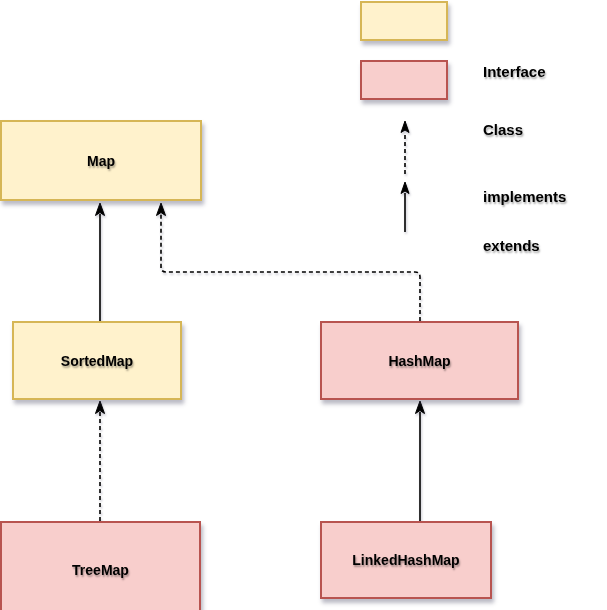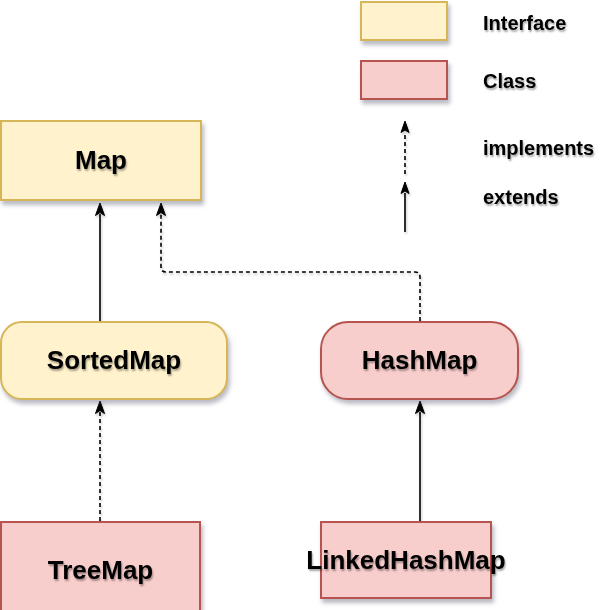--- a/index.html
+++ b/index.html
@@ -32,21 +32,21 @@
   }
   .node.interface{
     background:var(--interface-fill,#FFF2CC);
     border:2px solid var(--interface-border,#D6B656);
   }
   .node.class{
     background:var(--class-fill,#F8CECC);
     border:2px solid var(--class-border,#B85450);
   }
   .node-label{
-    font-size:26px;
+    font-size:14px;
     font-weight:bold;
     color:#000;
     text-shadow:1px 2px 2px rgba(0,0,0,0.35);
     white-space:nowrap;
   }
   .legend-swatch{
     position:absolute;
     box-sizing:border-box;
     box-shadow:2px 4px 4px rgba(60,60,90,0.35);
   }
@@ -57,25 +57,26 @@
   .legend-swatch.class{
     background:var(--class-fill,#F8CECC);
     border:2px solid var(--class-border,#B85450);
   }
   .legend-label{
     position:absolute;
     left:483px;
     height:20px;
     display:flex;
     align-items:center;
-    font-size:20px;
+    font-size:15px;
     font-weight:bold;
     color:#000;
     text-shadow:1px 2px 2px rgba(0,0,0,0.35);
     white-space:nowrap;
+    margin-top:48px;
   }
   svg.wires{
     position:absolute;
     left:0;top:0;
     width:607px;height:610px;
     pointer-events:none;
     filter:drop-shadow(1px 2px 1px rgba(60,60,90,0.3));
   }
   svg.wires line, svg.wires path{
     stroke:var(--arrow,#000);
@@ -126,29 +127,29 @@
     <g>
       <line x1="405" y1="232" x2="405" y2="193"></line>
       <polygon points="405,182 409,193.5 405,191 401,193.5"></polygon>
     </g>
   </svg>
 
   <div class="node interface" style="left:0px;top:120px;width:202px;height:81px;">
     <span class="node-label">Map</span>
   </div>
 
-  <div class="node interface" style="left:0px;top:321px;width:228px;height:79px;border-radius:22px;">
+  <div class="node interface" style="left:12px;top:321px;width:170px;height:79px;">
     <span class="node-label">SortedMap</span>
   </div>
 
   <div class="node class" style="left:0px;top:521px;width:201px;height:98px;">
     <span class="node-label">TreeMap</span>
   </div>
 
-  <div class="node class" style="left:320px;top:321px;width:199px;height:79px;border-radius:28px;">
+  <div class="node class" style="left:320px;top:321px;width:199px;height:79px;">
     <span class="node-label">HashMap</span>
   </div>
 
   <div class="node class" style="left:320px;top:521px;width:172px;height:78px;">
     <span class="node-label">LinkedHashMap</span>
   </div>
 
   <div>
     <div class="legend-swatch interface" style="left:360px;top:1px;width:88px;height:40px;"></div>
     <div class="legend-swatch class" style="left:360px;top:60px;width:88px;height:40px;"></div>

